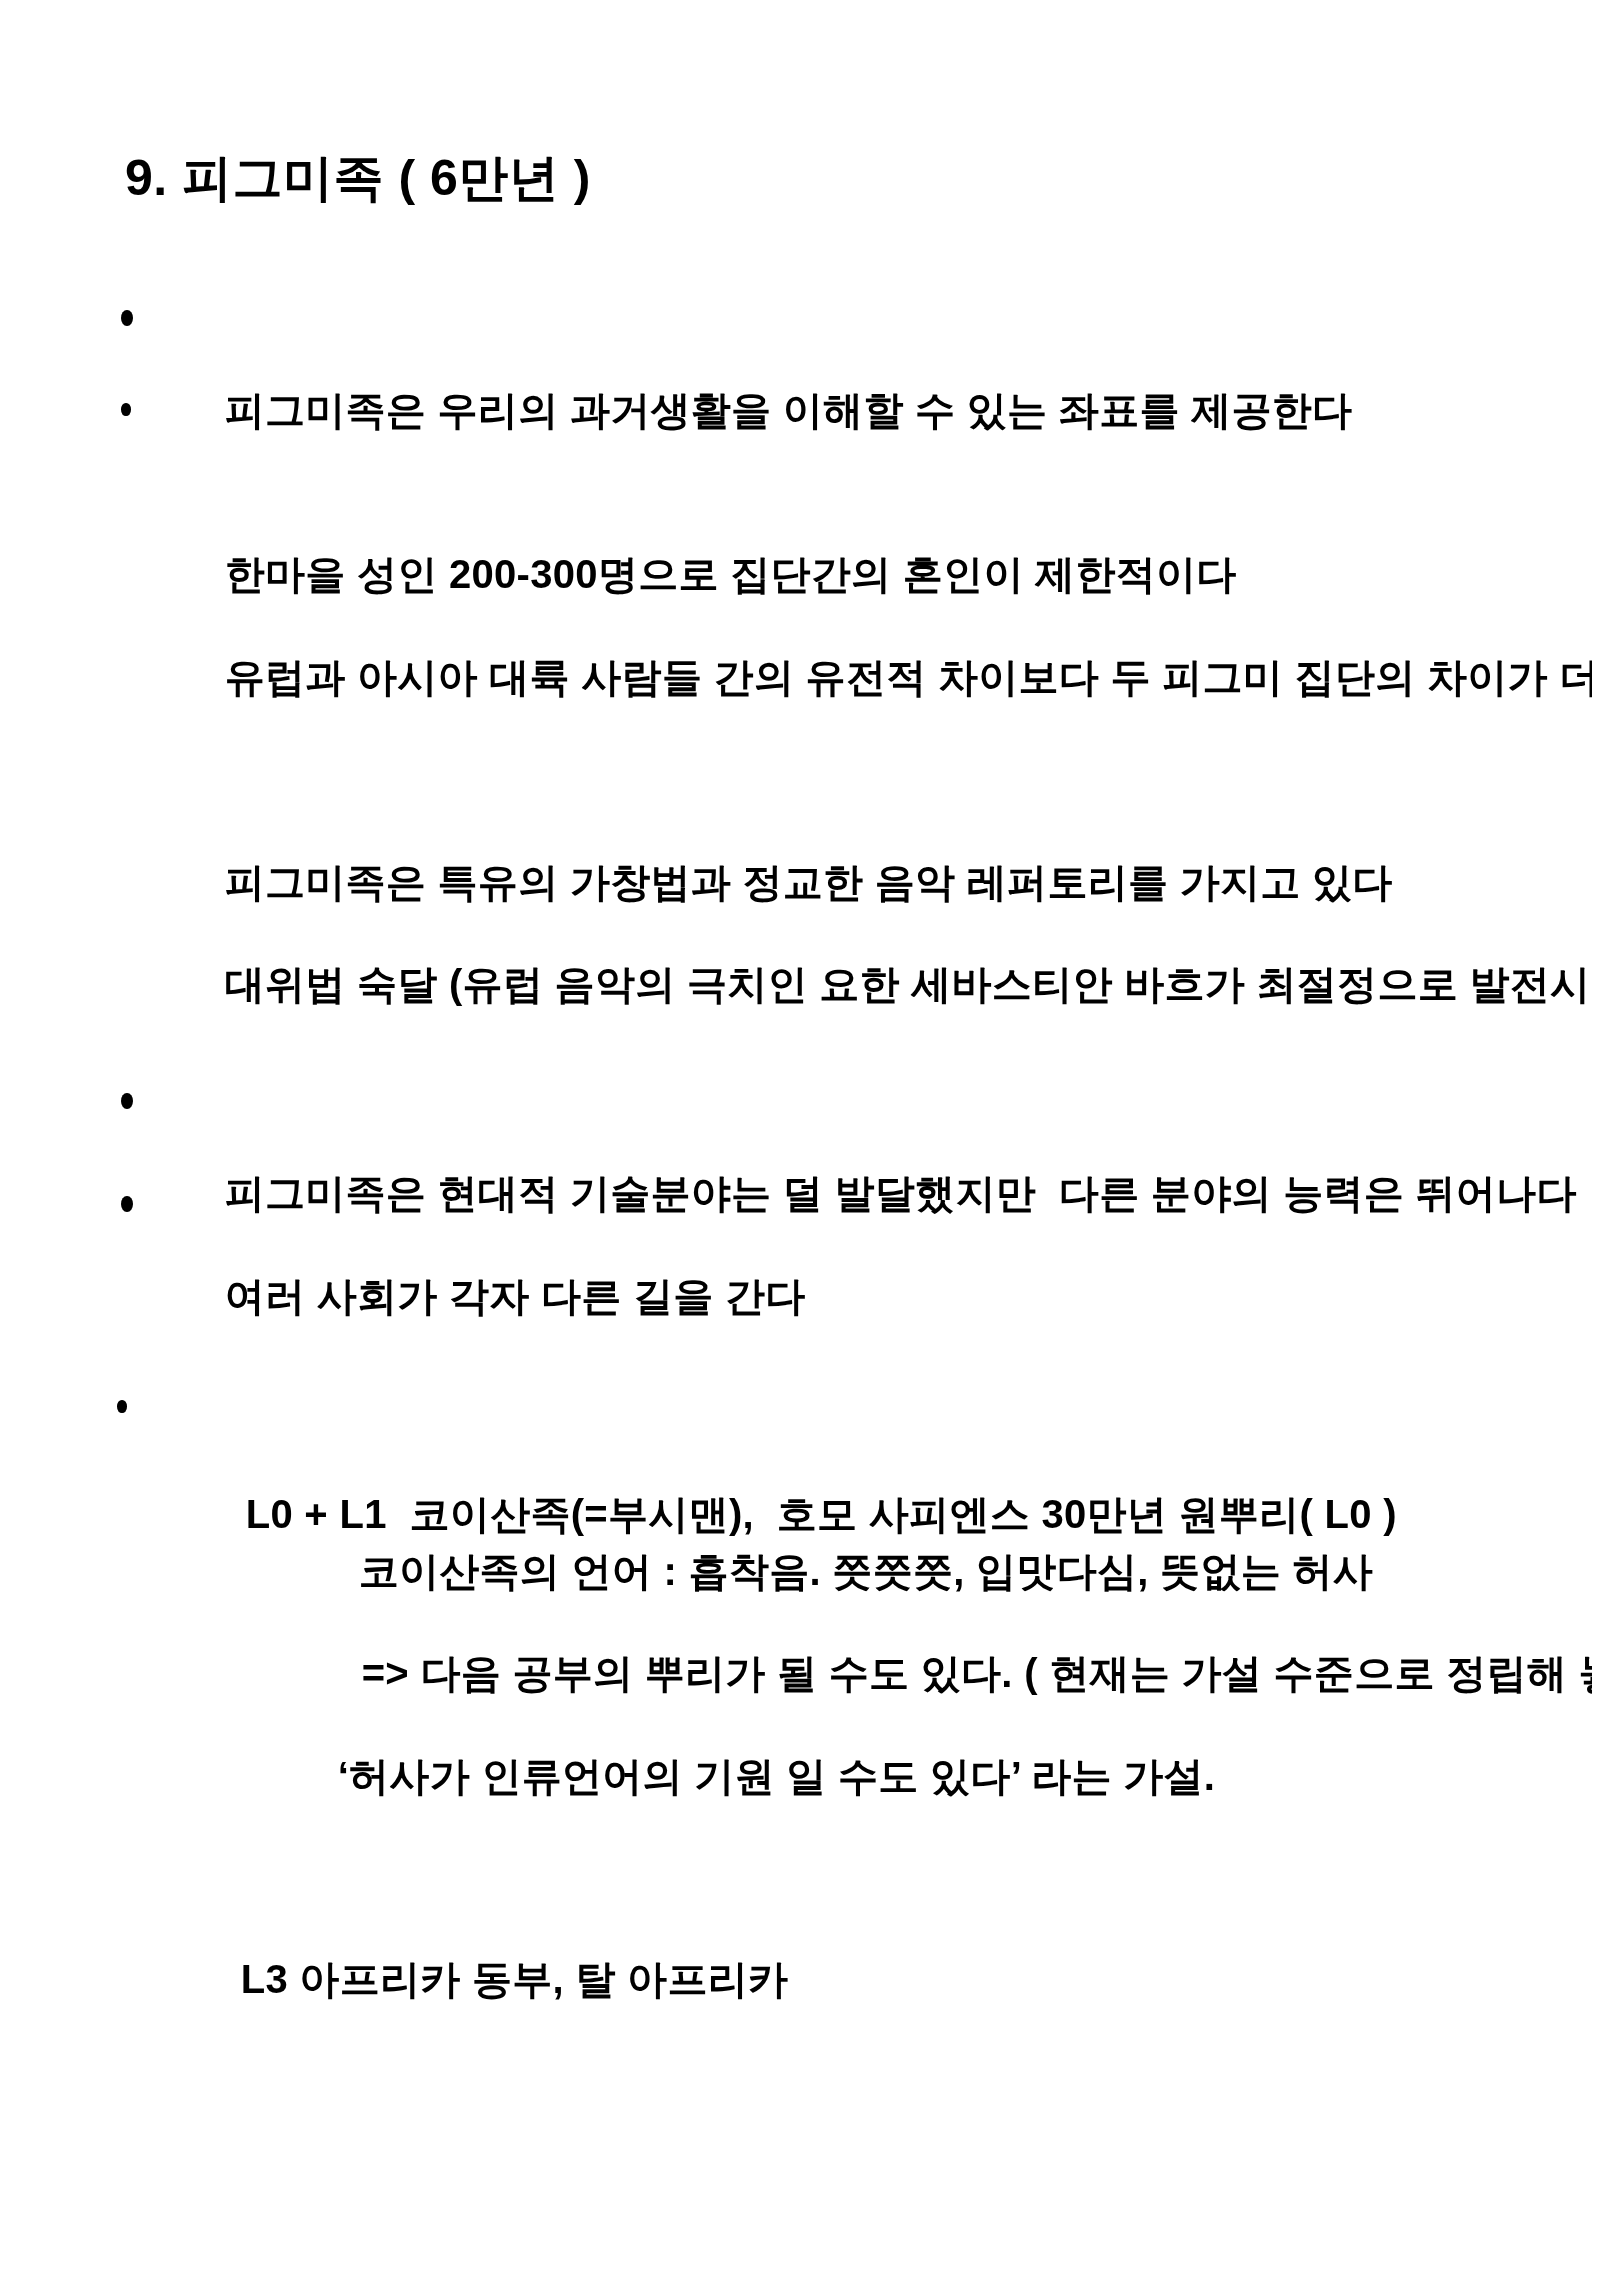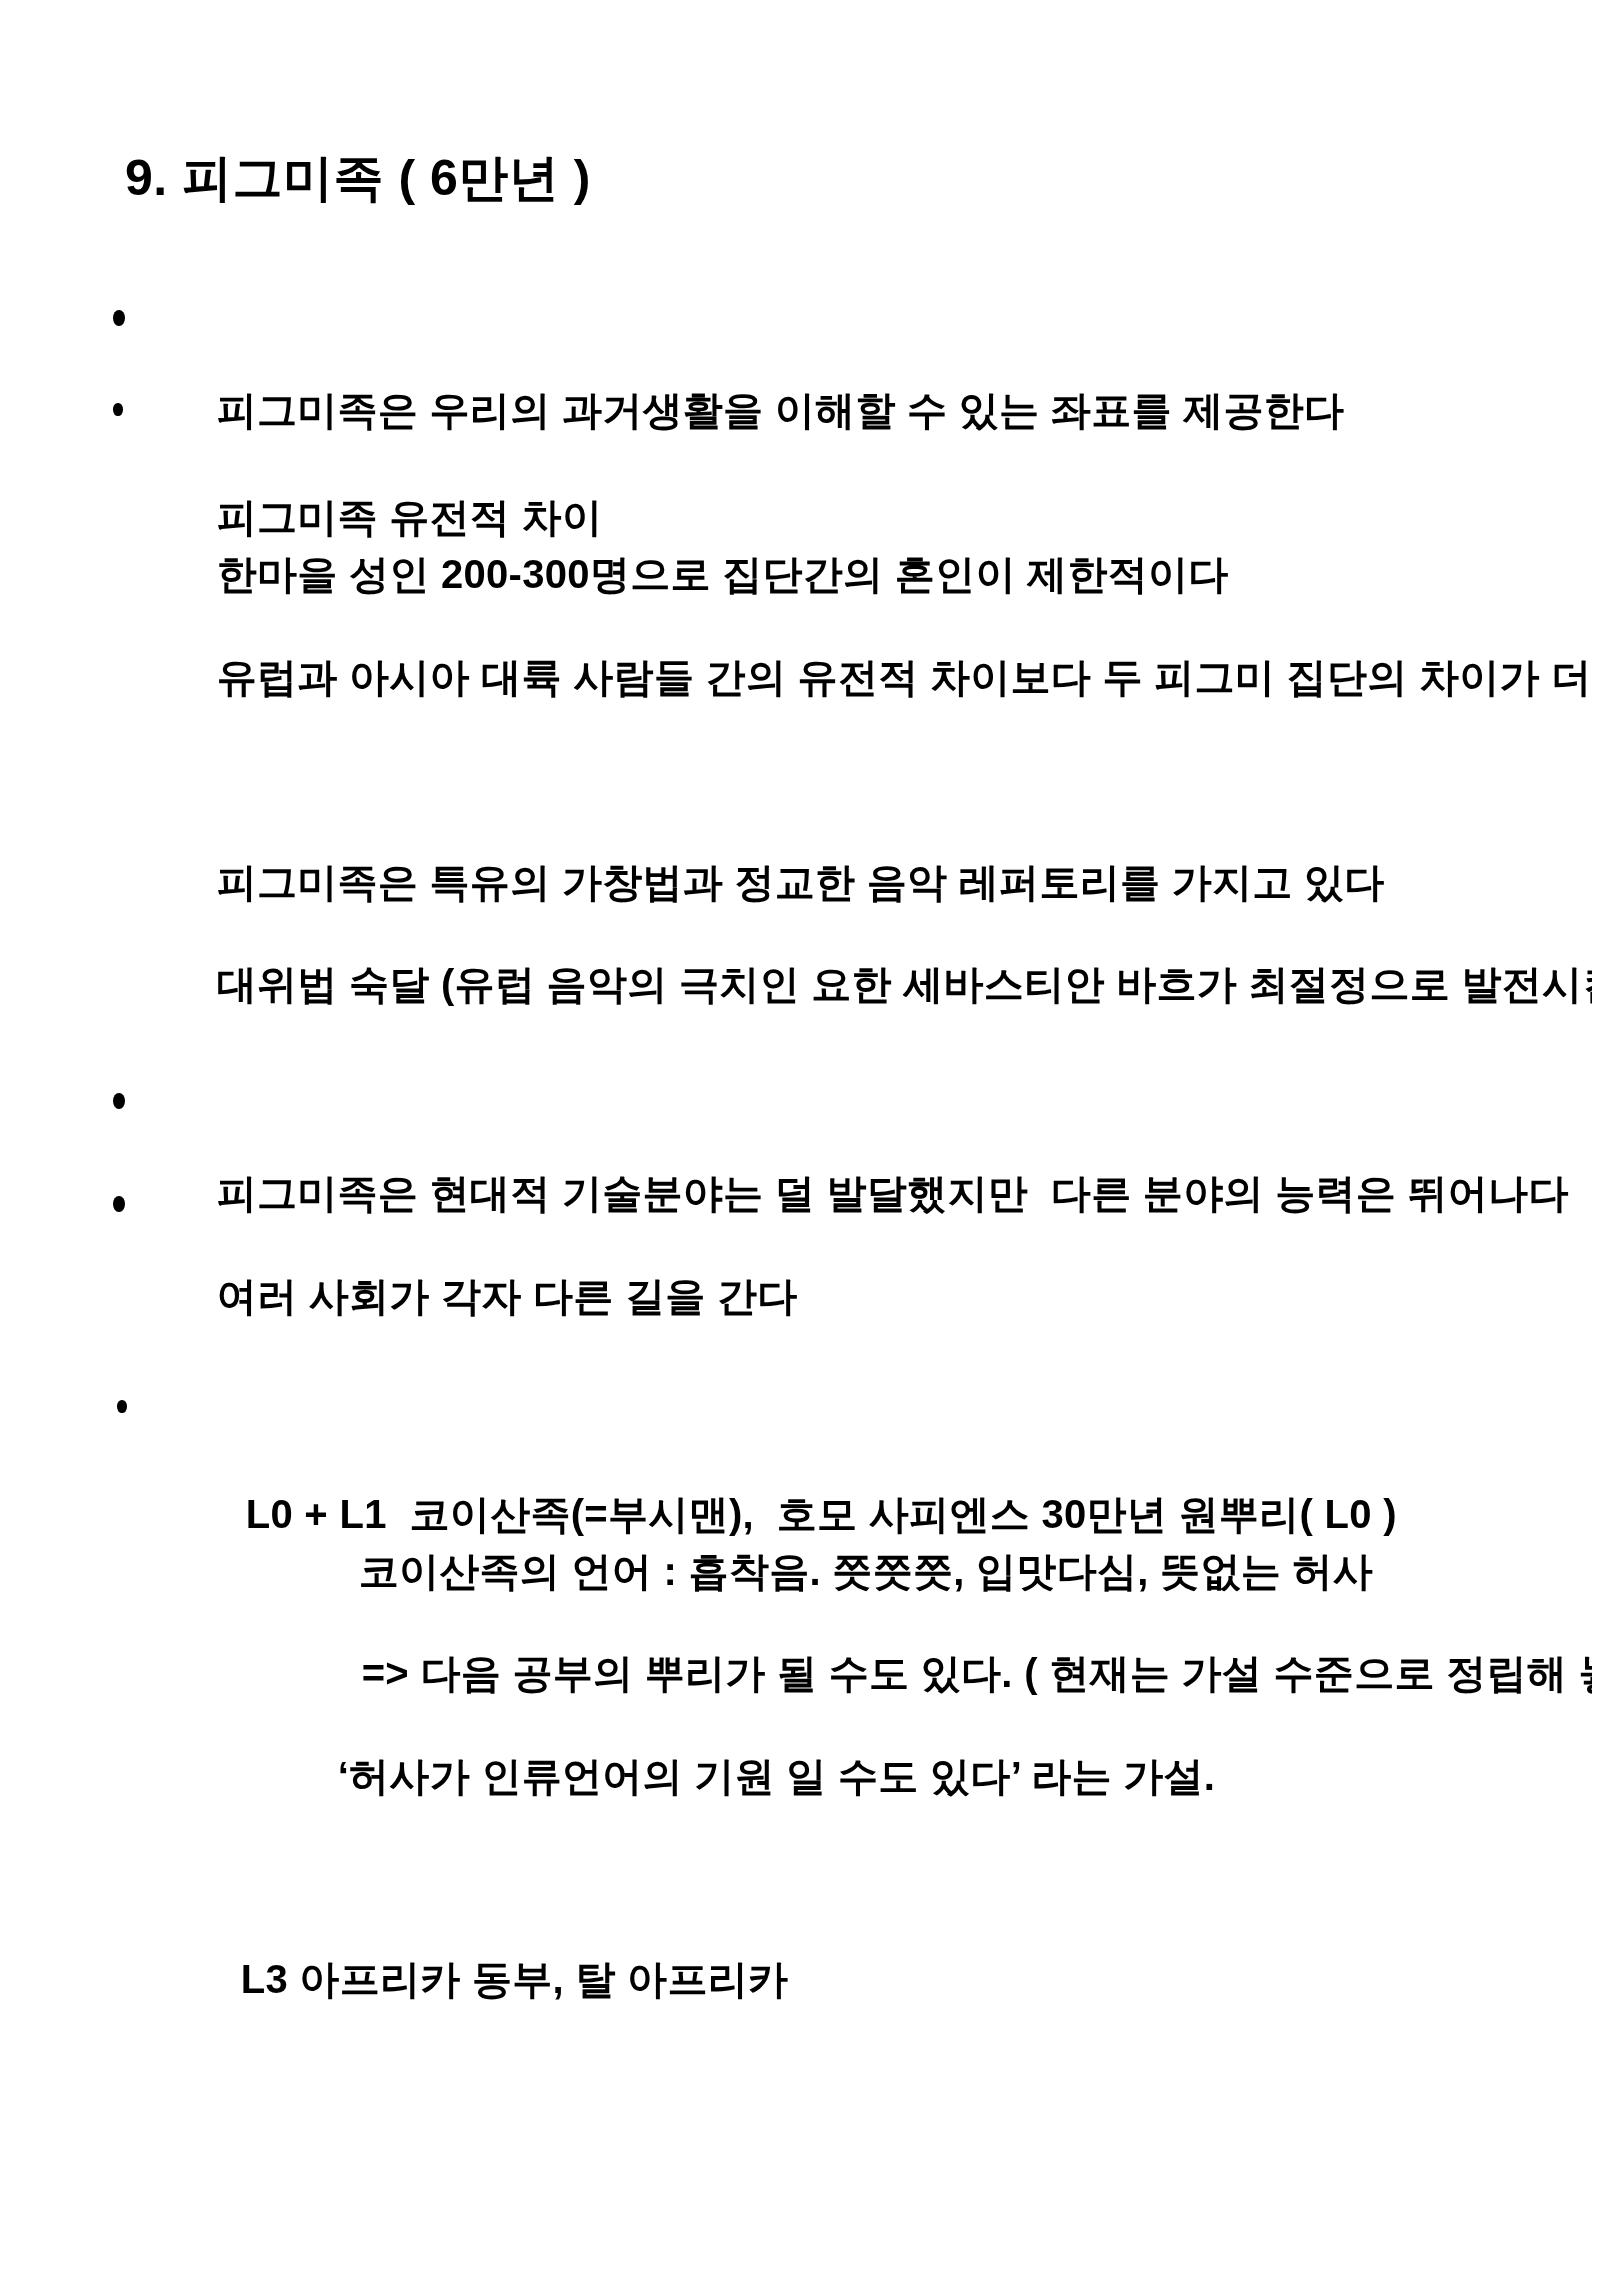--- a/index.html
+++ b/index.html
@@ -54,21 +54,21 @@
     left: -58px;
     top: 1.1px;
   }
   .dot.high-far {
     width: 9.5px;
     height: 12.6px;
     left: -83px;
     top: 1.1px;
   }
   
-  .ind-bullet   { left: 171px; }  
+  .ind-bullet   { left: 179px; }  
   .ind-l0       { left: 200px; }  
   .ind-deep-a   { left: 313px; }  
   .ind-deep-b   { left: 316px; }  
   .ind-deep-c   { left: 292px; }  
   .ind-l23      { left: 195px; }  
 
   
   .y1  { top: 295px; }
   .y2  { top: 402px; }
   .y3  { top: 505px; }
@@ -91,21 +91,20 @@
 
   <h1 class="doc-title">9. 피그미족 ( 6만년 )</h1>
 
   <div class="line ind-bullet y1">
     <span class="dot mid"></span>
     <span>피그미족은 우리의 과거생활을 이해할 수 있는 좌표를 제공한다</span>
   </div>
 
   <div class="line ind-bullet y2">
     <span class="dot high"></span>
-    <span>피그미족 유전적 차이</span>
   </div>
 
   <div class="line ind-bullet y3">
     <span>한마을 성인 200-300명으로 집단간의 혼인이 제한적이다</span>
   </div>
 
   <div class="line ind-bullet y4">
     <span>유럽과 아시아 대륙 사람들 간의 유전적 차이보다 두 피그미 집단의 차이가 더 크다</span>
   </div>
 

